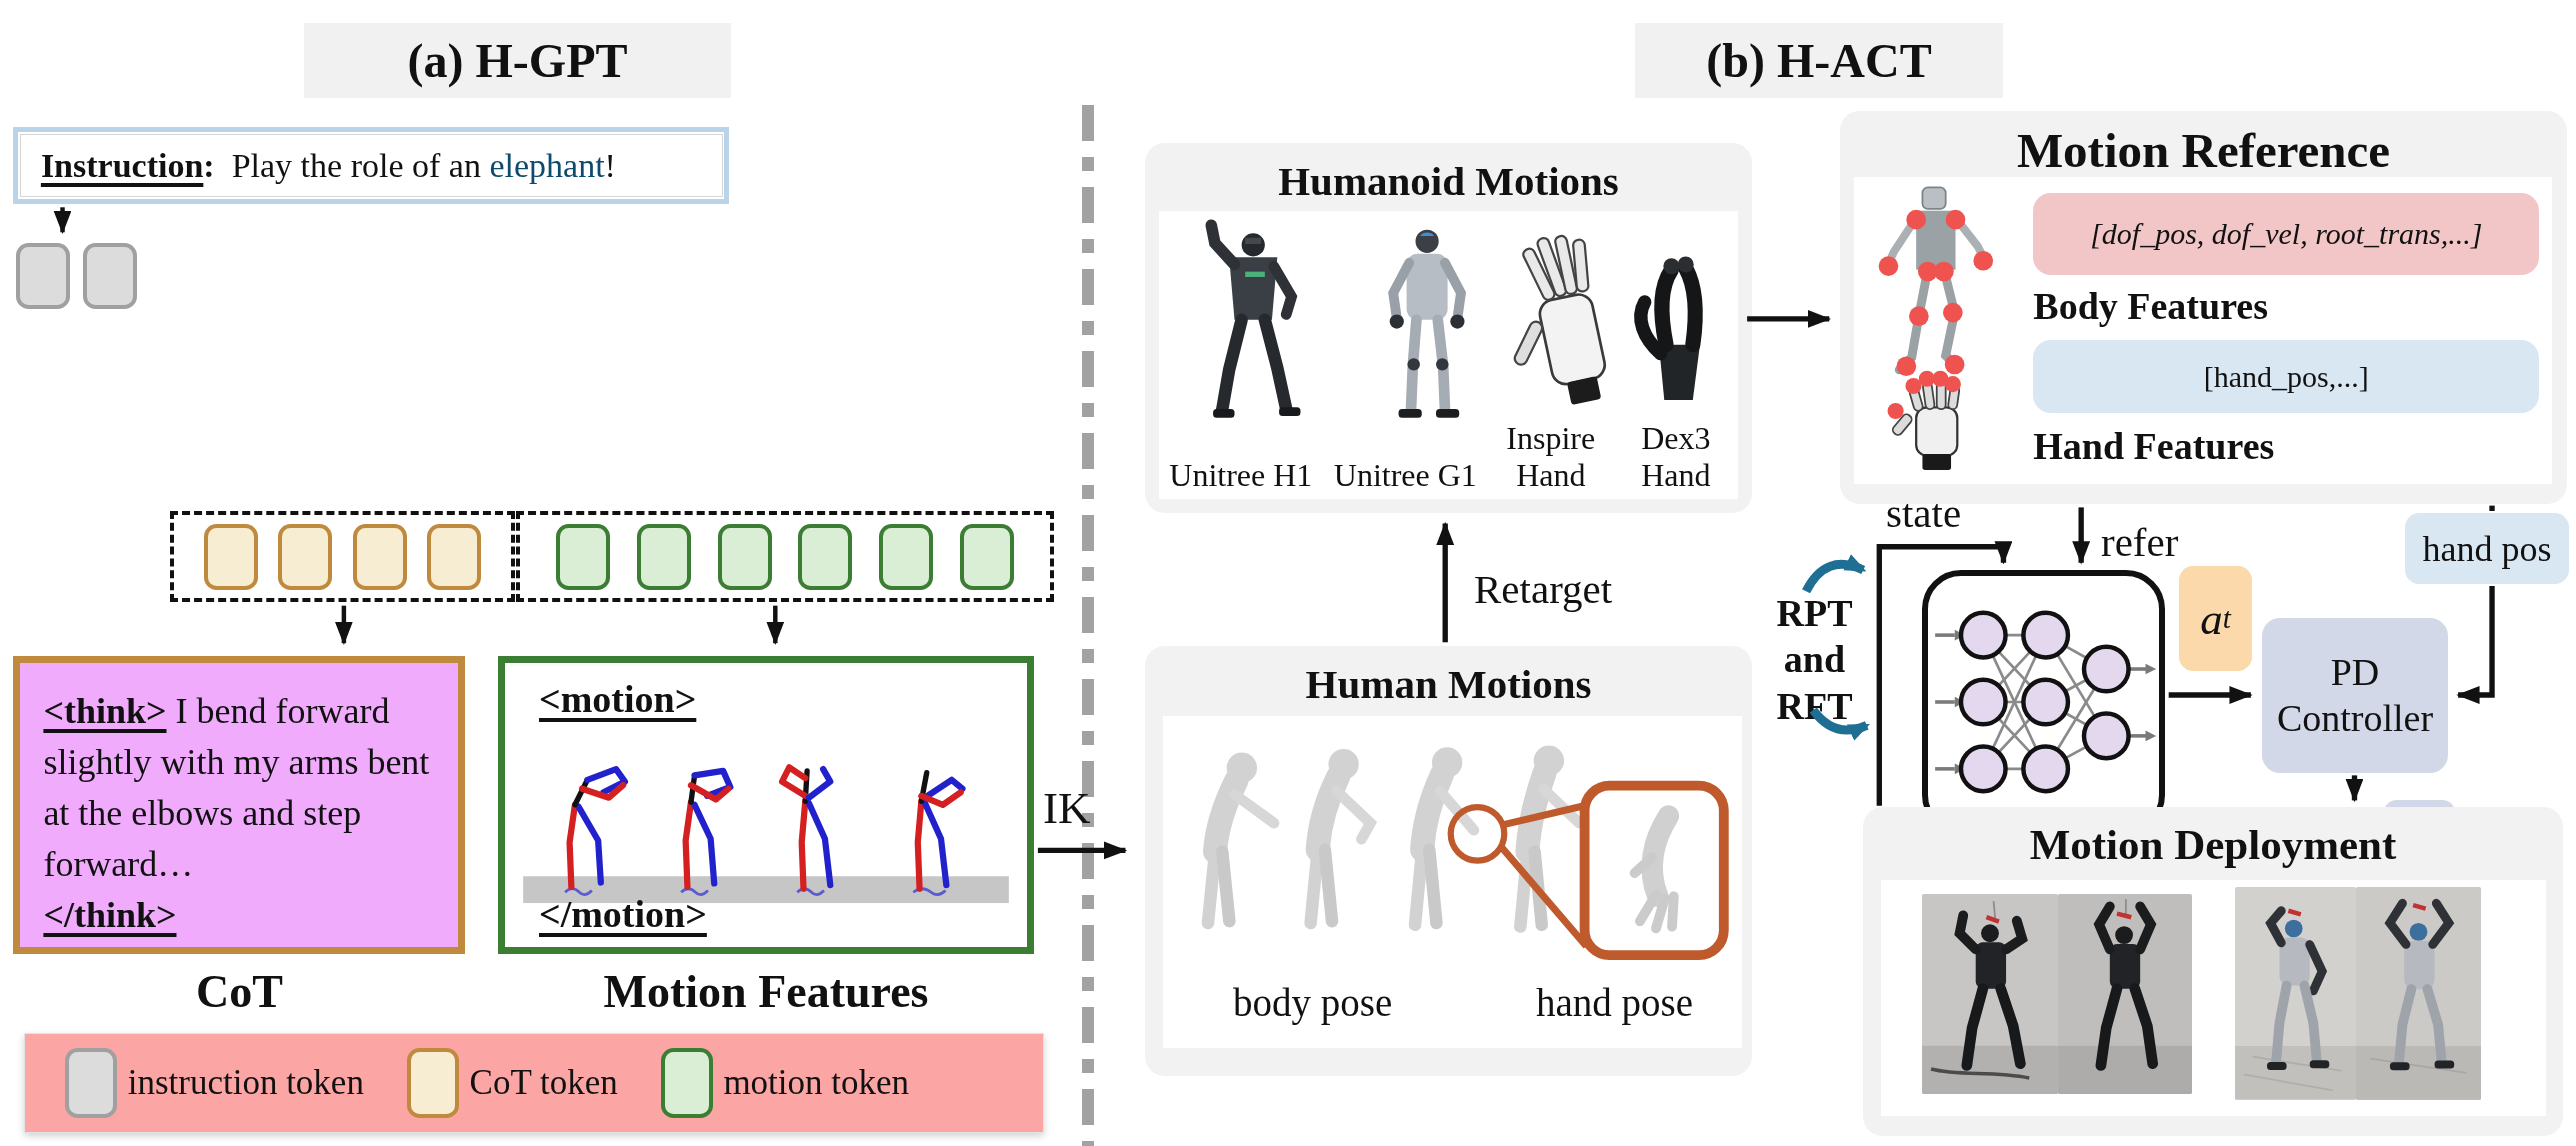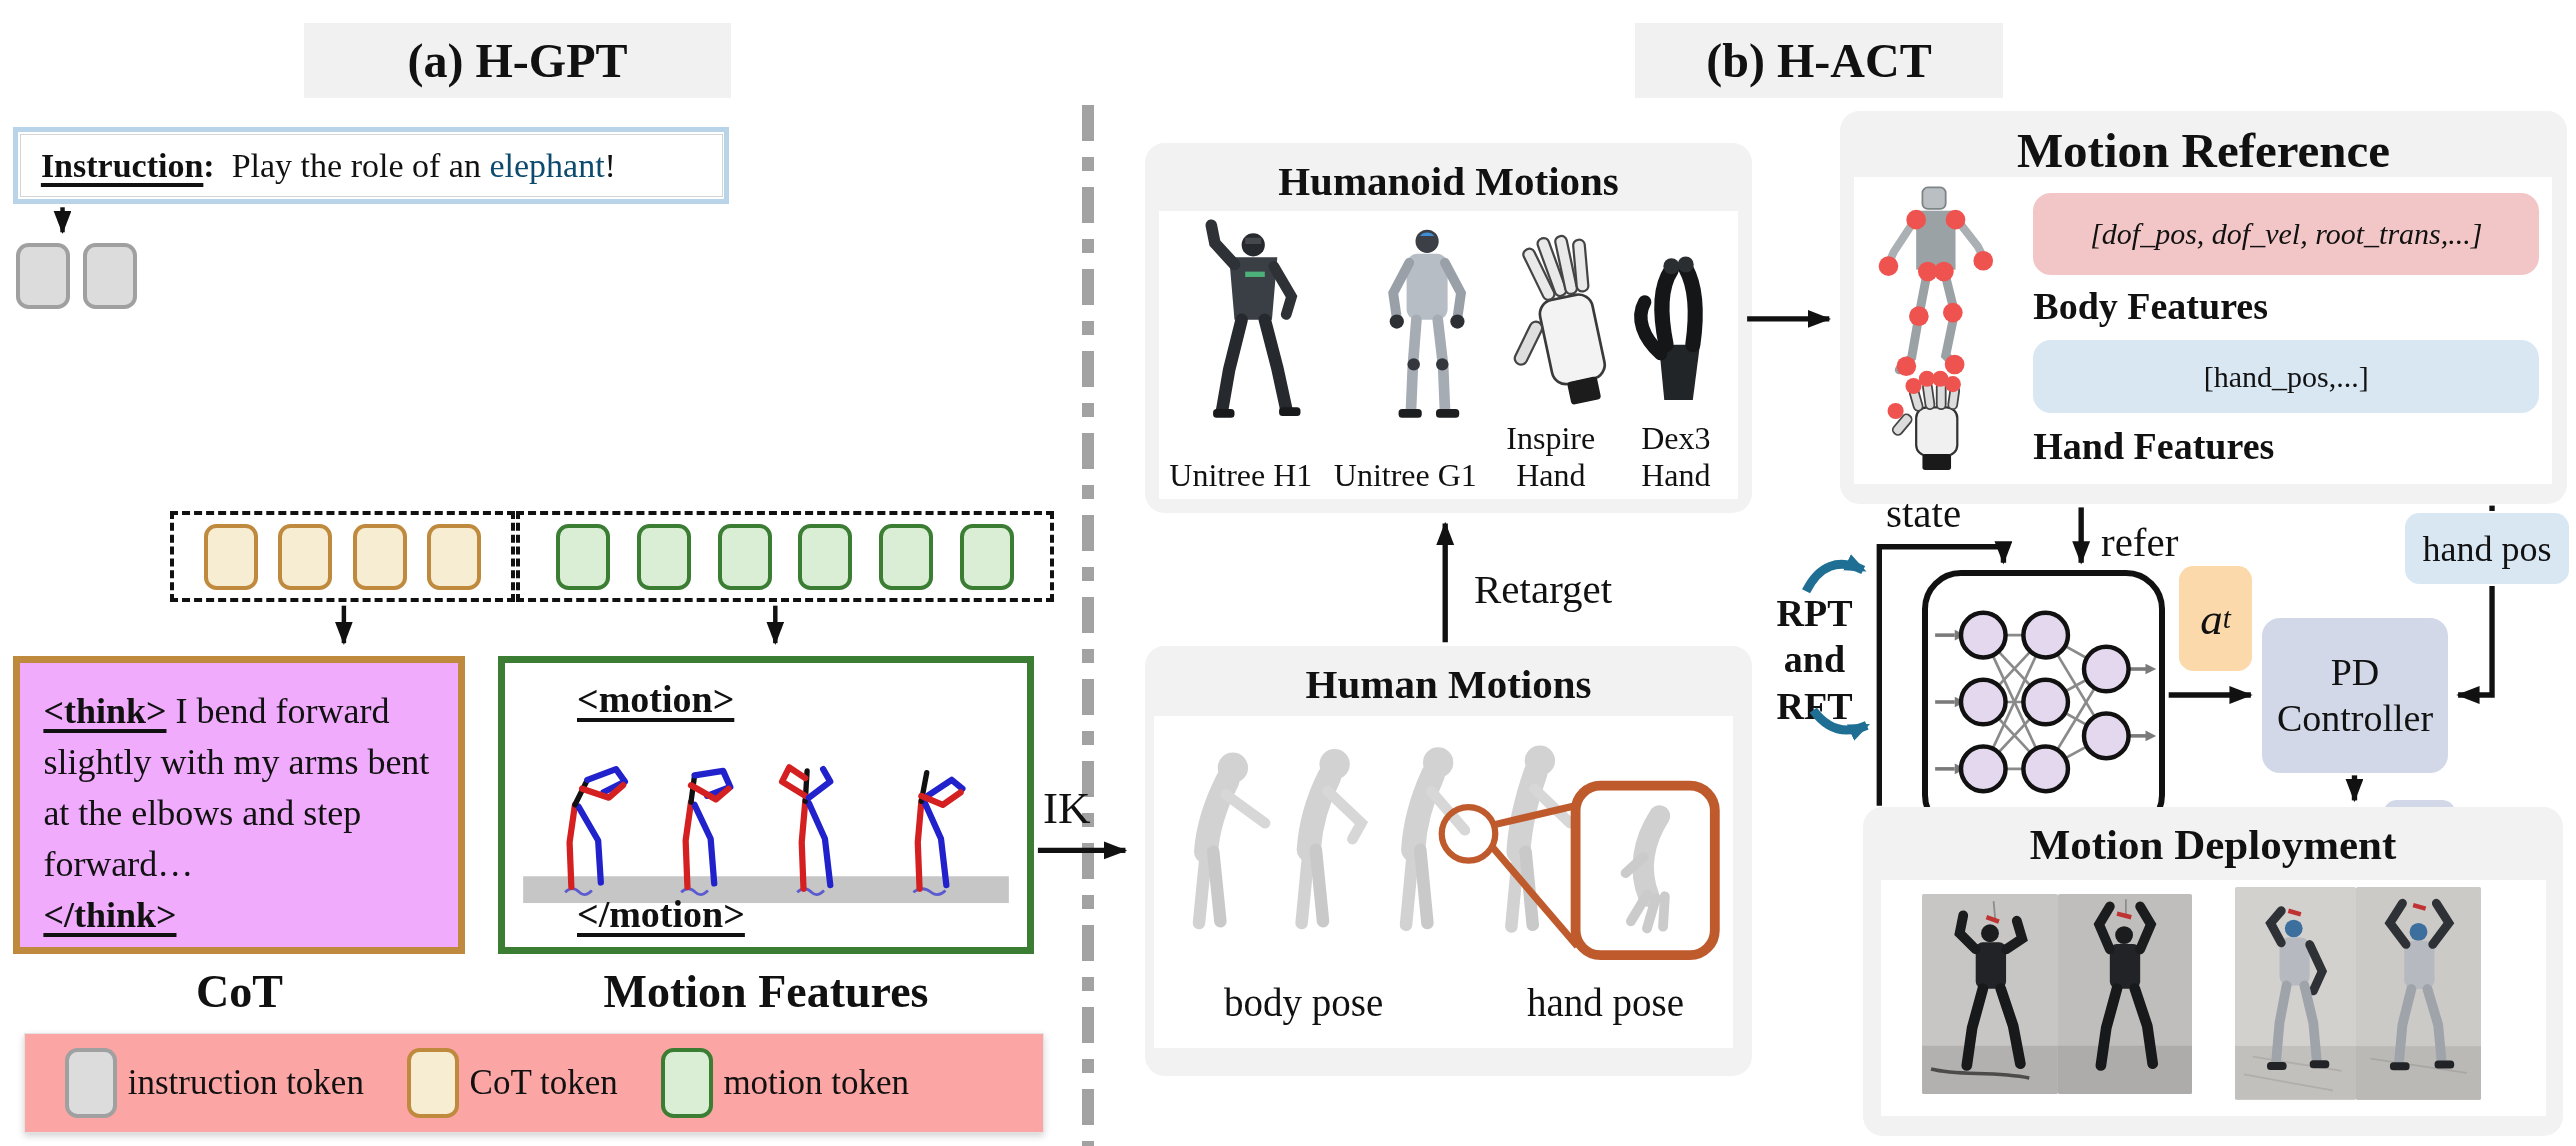--- a/index.html
+++ b/index.html
@@ -18,21 +18,21 @@
              display:flex;align-items:center;justify-content:center;font-size:54px;font-weight:bold;}
   .tok-row{display:flex;align-items:center;gap:12.5px;}
   .token{width:54px;height:66px;border-radius:12.5px;border:4.5px solid;box-sizing:border-box;flex:0 0 auto;}
   .tok-gray .token{background:#dcdcdc;border-color:#a0a0a0;}
   .tok-cot .token{background:#f7edd2;border-color:#c08a3e;}
   .tok-motion .token{background:#d9eed5;border-color:#3a7d33;}
   .dash-box{border:4.5px dashed #111;box-sizing:border-box;display:flex;align-items:center;justify-content:space-evenly;padding:5.4px 9px;background:#fff;}
   .cot-box{left:13.4px;top:656px;width:452px;height:298px;border:7.1px solid #c08a3e;background:#f0abfc;box-sizing:border-box;
            padding:23px 23px;font-size:36px;line-height:1.42;}
   .motion-box{left:498px;top:656px;width:536px;height:298px;border:7.1px solid #3a7d33;background:#fff;box-sizing:border-box;}
-  .tagline{font-size:38px;font-weight:bold;margin-left:38px;}
+  .tagline{font-size:38px;font-weight:bold;}
   .caption{font-size:46px;font-weight:bold;text-align:center;}
   .legend{left:24px;top:1033px;width:1020px;height:100px;background:#fca5a5;border:0.9px solid #e3e3e3;
           box-shadow:0 2.7px 7.1px rgba(0,0,0,0.18);display:flex;align-items:center;padding:0 0 0 40px;box-sizing:border-box;}
   .legend .token{width:52px;height:70px;}
   .legend-label{font-size:35px;margin:0 43px 0 10.7px;white-space:nowrap;}
 
   
   .divider{left:1082px;top:105px;width:11.6px;height:1041px;
     background:repeating-linear-gradient(to bottom,#a2a2a2 0 36px,transparent 36px 52px,#a2a2a2 52px 66px,transparent 66px 82px);}
 
@@ -218,21 +218,21 @@
           <div>Hand</div>
         </div>
       </div>
     </div>
   </div>
 
   <div class="abs rlabel" style="left:1474px;top:565px;">Retarget</div>
 
   <div class="abs gray-card" style="left:1145px;top:646px;width:607px;height:430px;">
     <div class="card-title" style="padding-top:14.3px;">Human Motions</div>
-    <div class="white-inner" style="left:9px;top:70px;width:579px;height:332px;">
+    <div class="white-inner" style="left:18px;top:70px;width:579px;height:332px;">
       <svg width="579" height="332" viewBox="0 0 648 372">
         <g stroke-linecap="round" fill="none">
 
           <g>
             <circle cx="88" cy="58" r="17" fill="#d2d2d2"></circle>
             <path d="M82,72 C70,96 60,122 58,152" stroke="#d2d2d2" stroke-width="27"></path>
             <path d="M80,88 L124,120" stroke="#d7d7d7" stroke-width="12"></path>
             <path d="M58,152 L50,232" stroke="#d2d2d2" stroke-width="14"></path>
             <path d="M66,152 L74,230" stroke="#c9c9c9" stroke-width="14"></path>
           </g>

